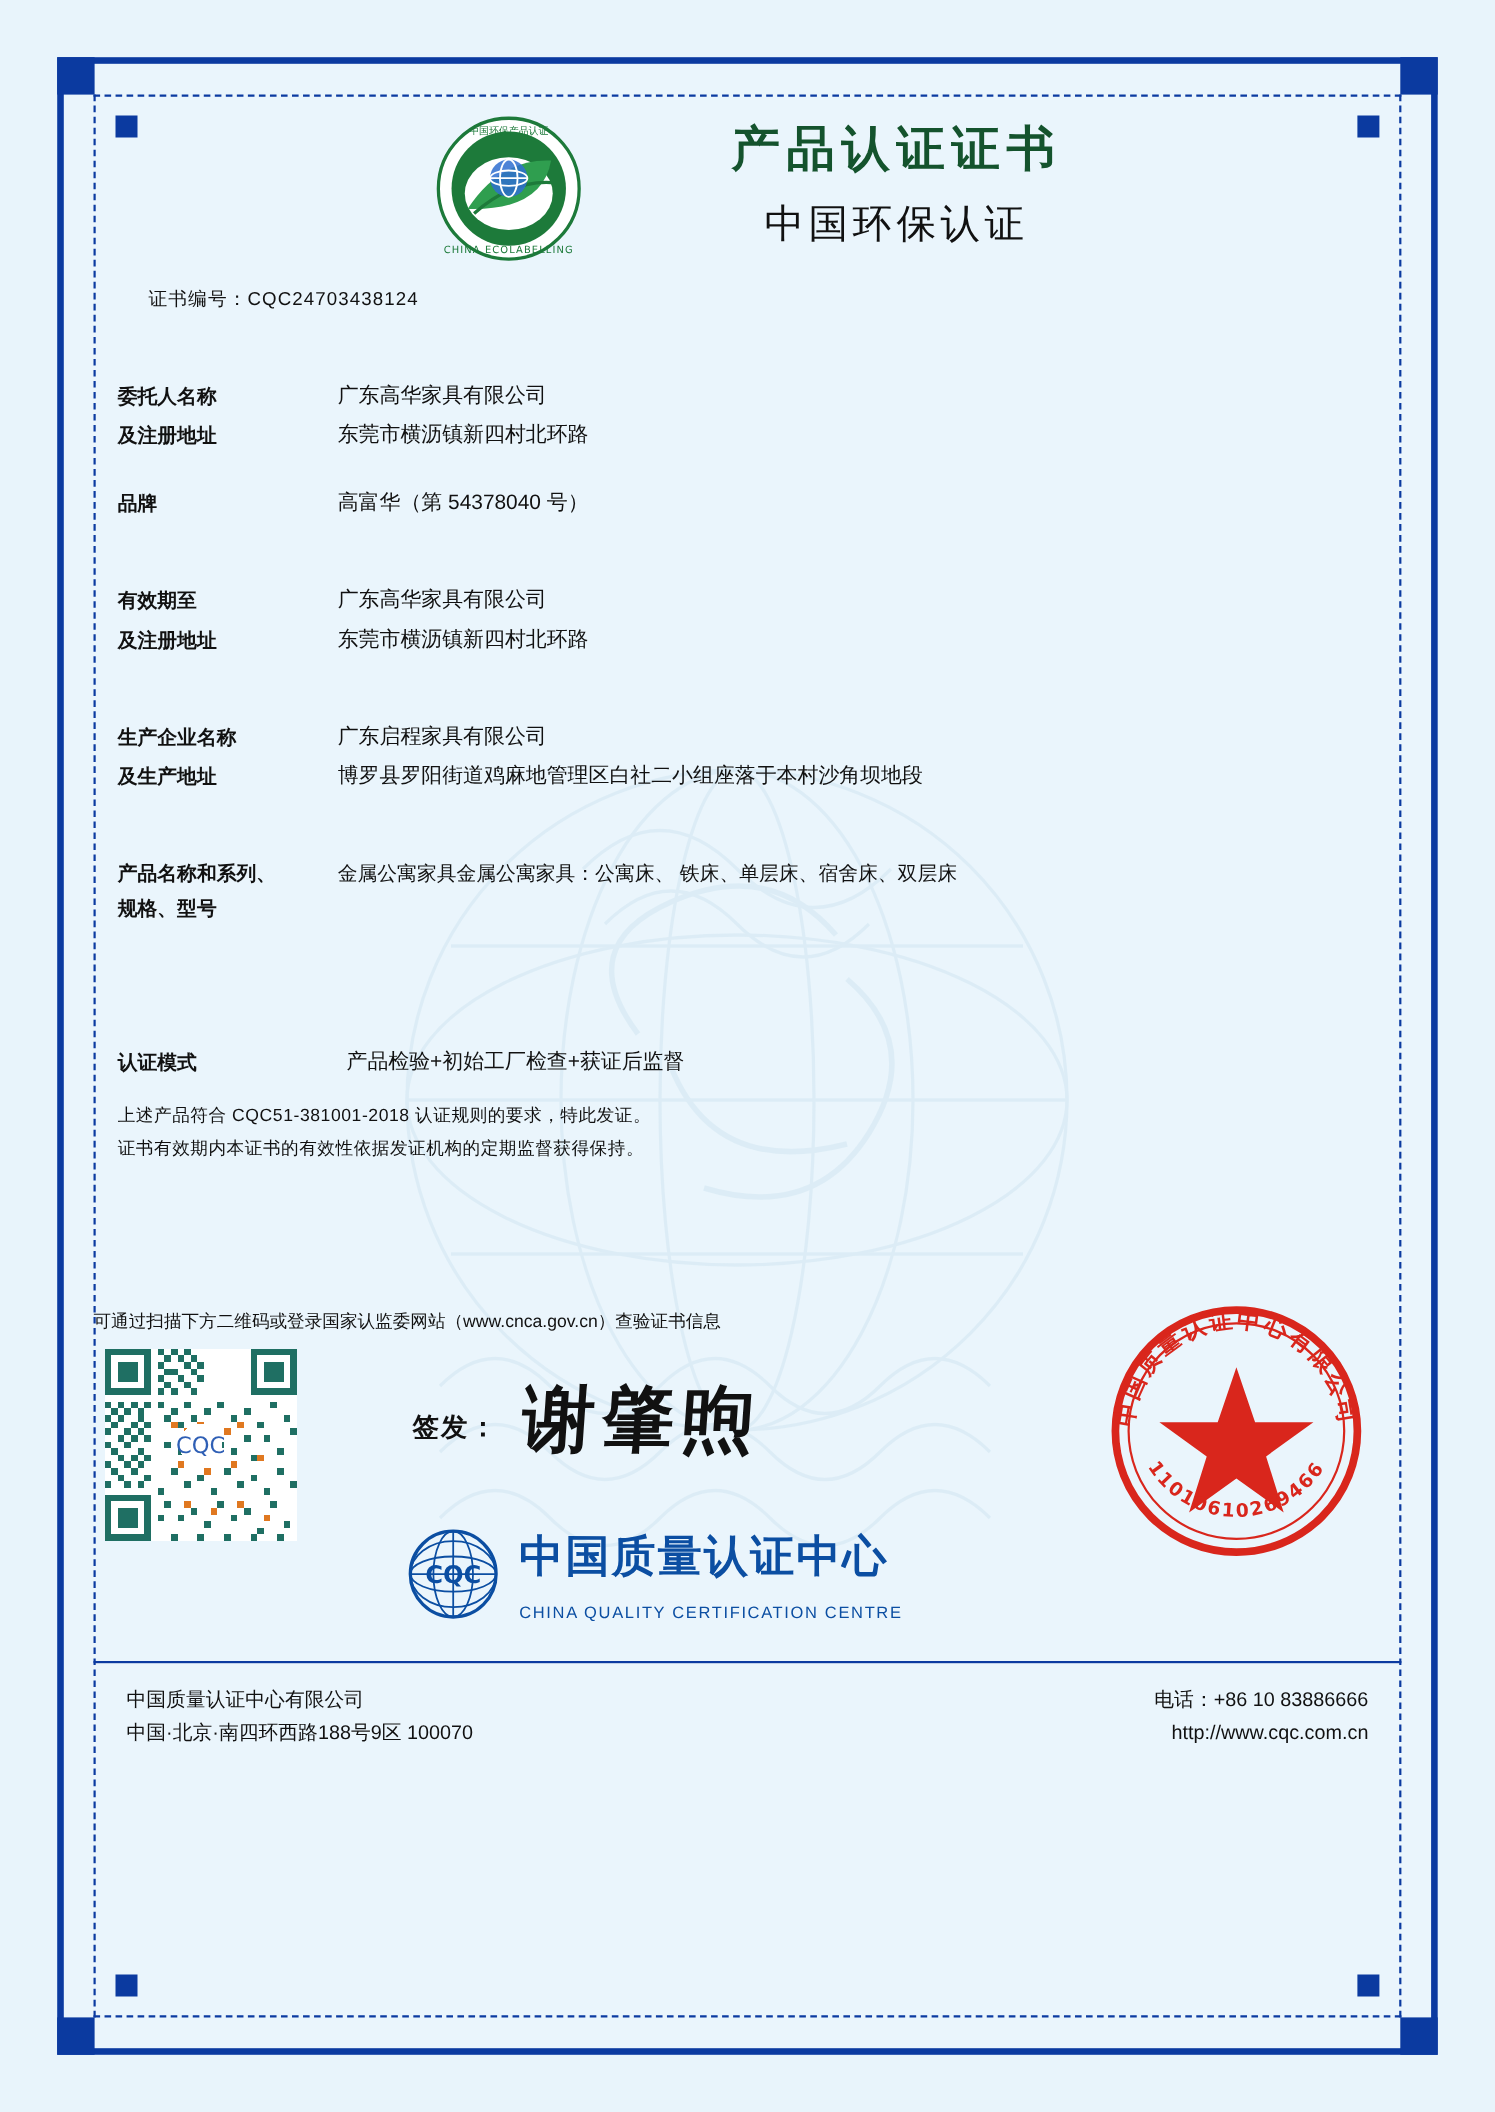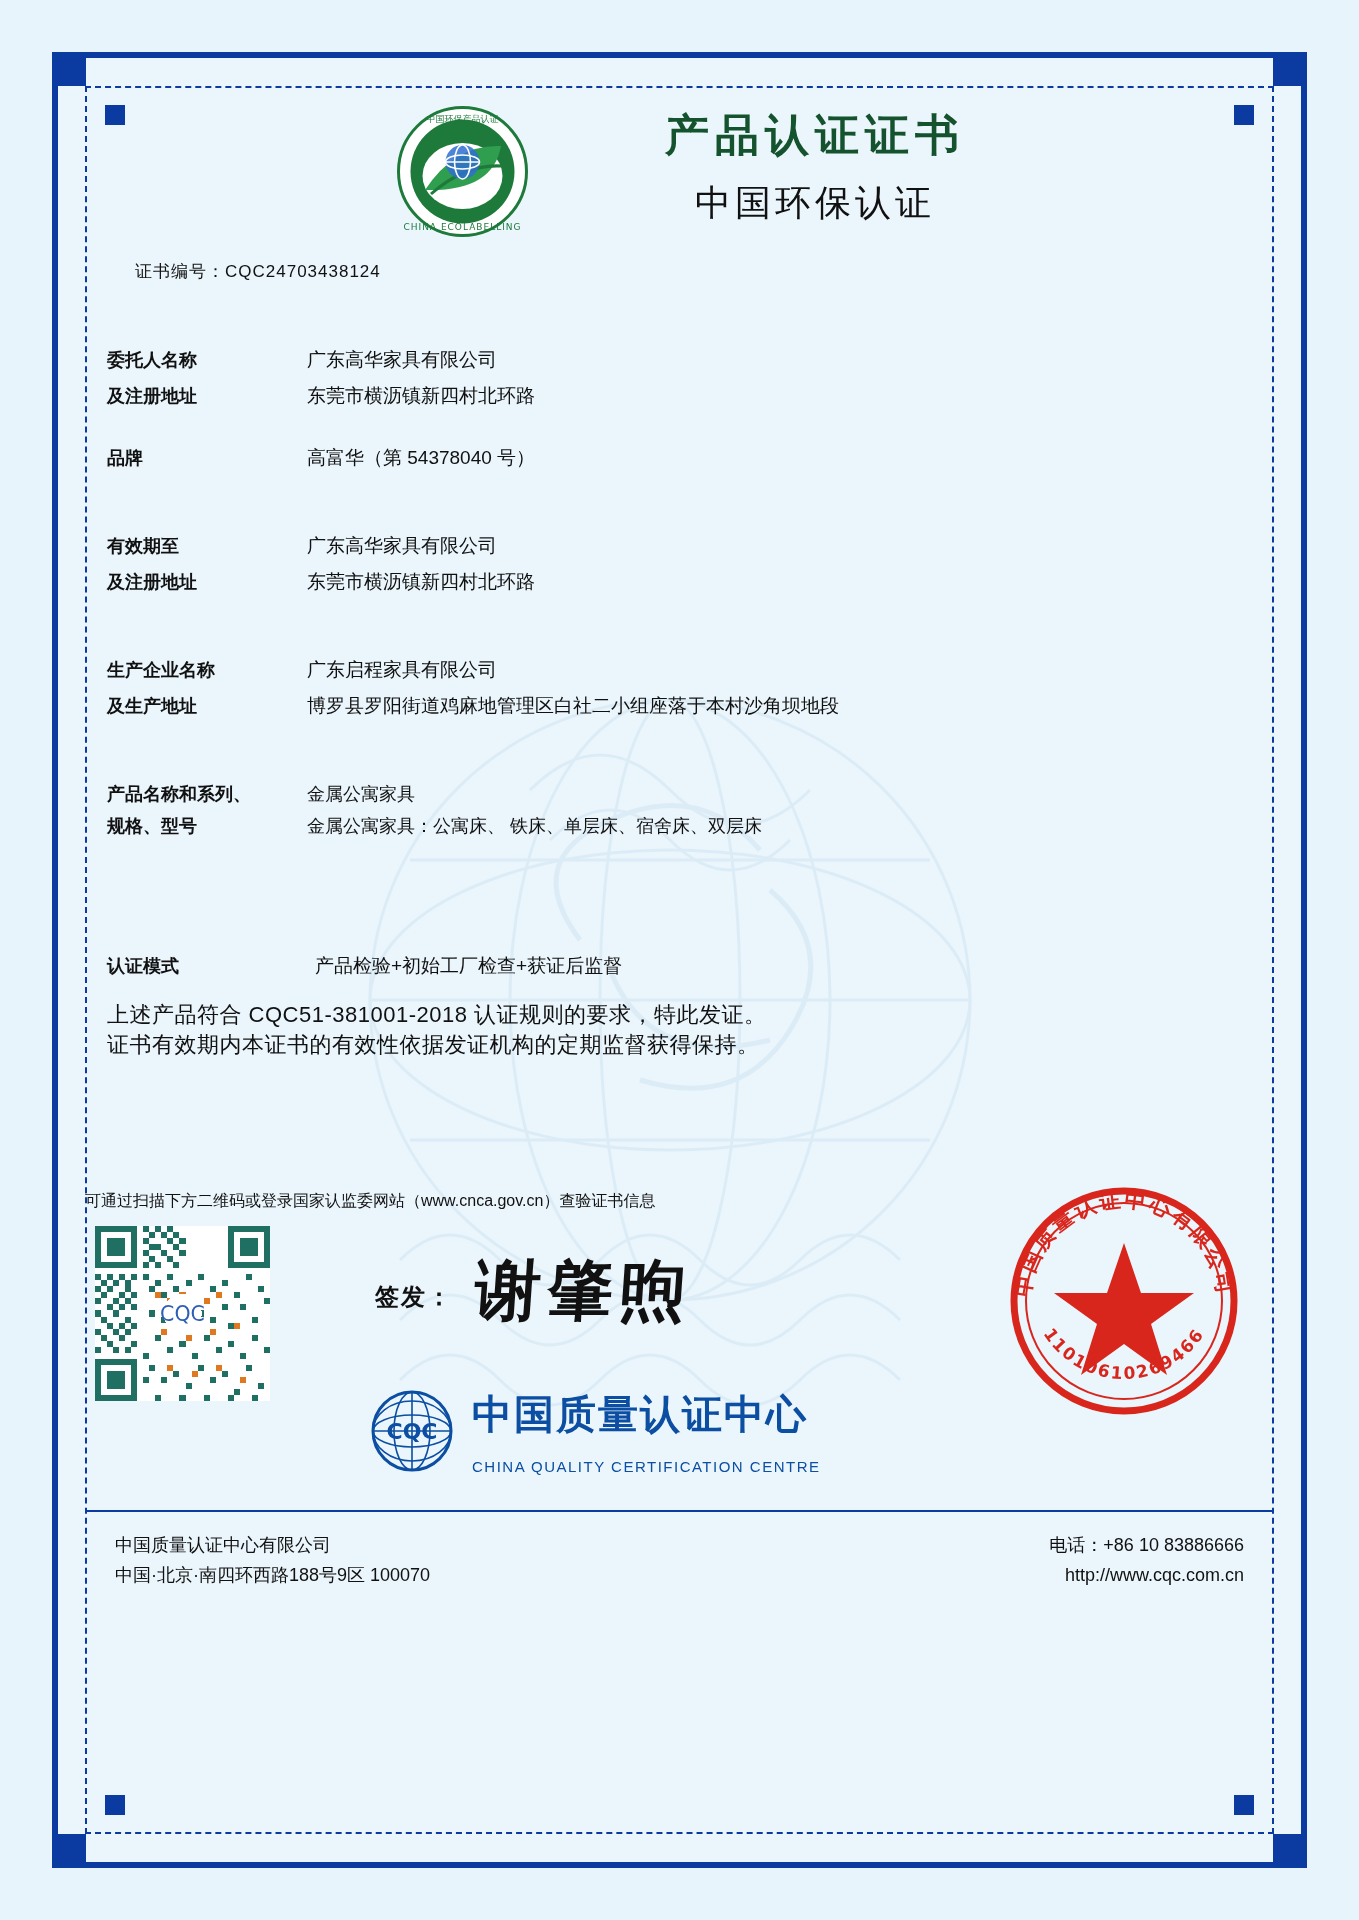--- a/index.html
+++ b/index.html
@@ -76,24 +76,24 @@
 
   
   .rows{margin-top:26px;padding-left:22px;}
   .row{display:flex;margin-bottom:4px;}
   .row .label{
     width:200px;min-width:200px;font-size:18px;font-weight:bold;line-height:32px;
     padding-left:0;
   }
   .row .value{font-size:19px;line-height:32px;}
   .row.gap{height:22px;}
-  .valcol{display:flex;flex-direction:column;}
+  .valcol{display:flex;flex-direction:row;text-align:right;}
   .valcol div{font-size:18px;line-height:32px;}
 
-  .stmt{margin-top:18px;padding-left:22px;font-size:22px;line-height:30px;letter-spacing:.5px;}
+  .stmt{margin-top:18px;padding-left:22px;font-size:16px;line-height:30px;letter-spacing:.5px;}
 
   
   .verify{
     position:absolute;left:0;top:1105px;width:1189px;text-align:left;
     font-size:16px;color:#111;
   }
   .qr{
     position:absolute;left:10px;top:1140px;width:175px;height:175px;
   }
   .sign-label{

